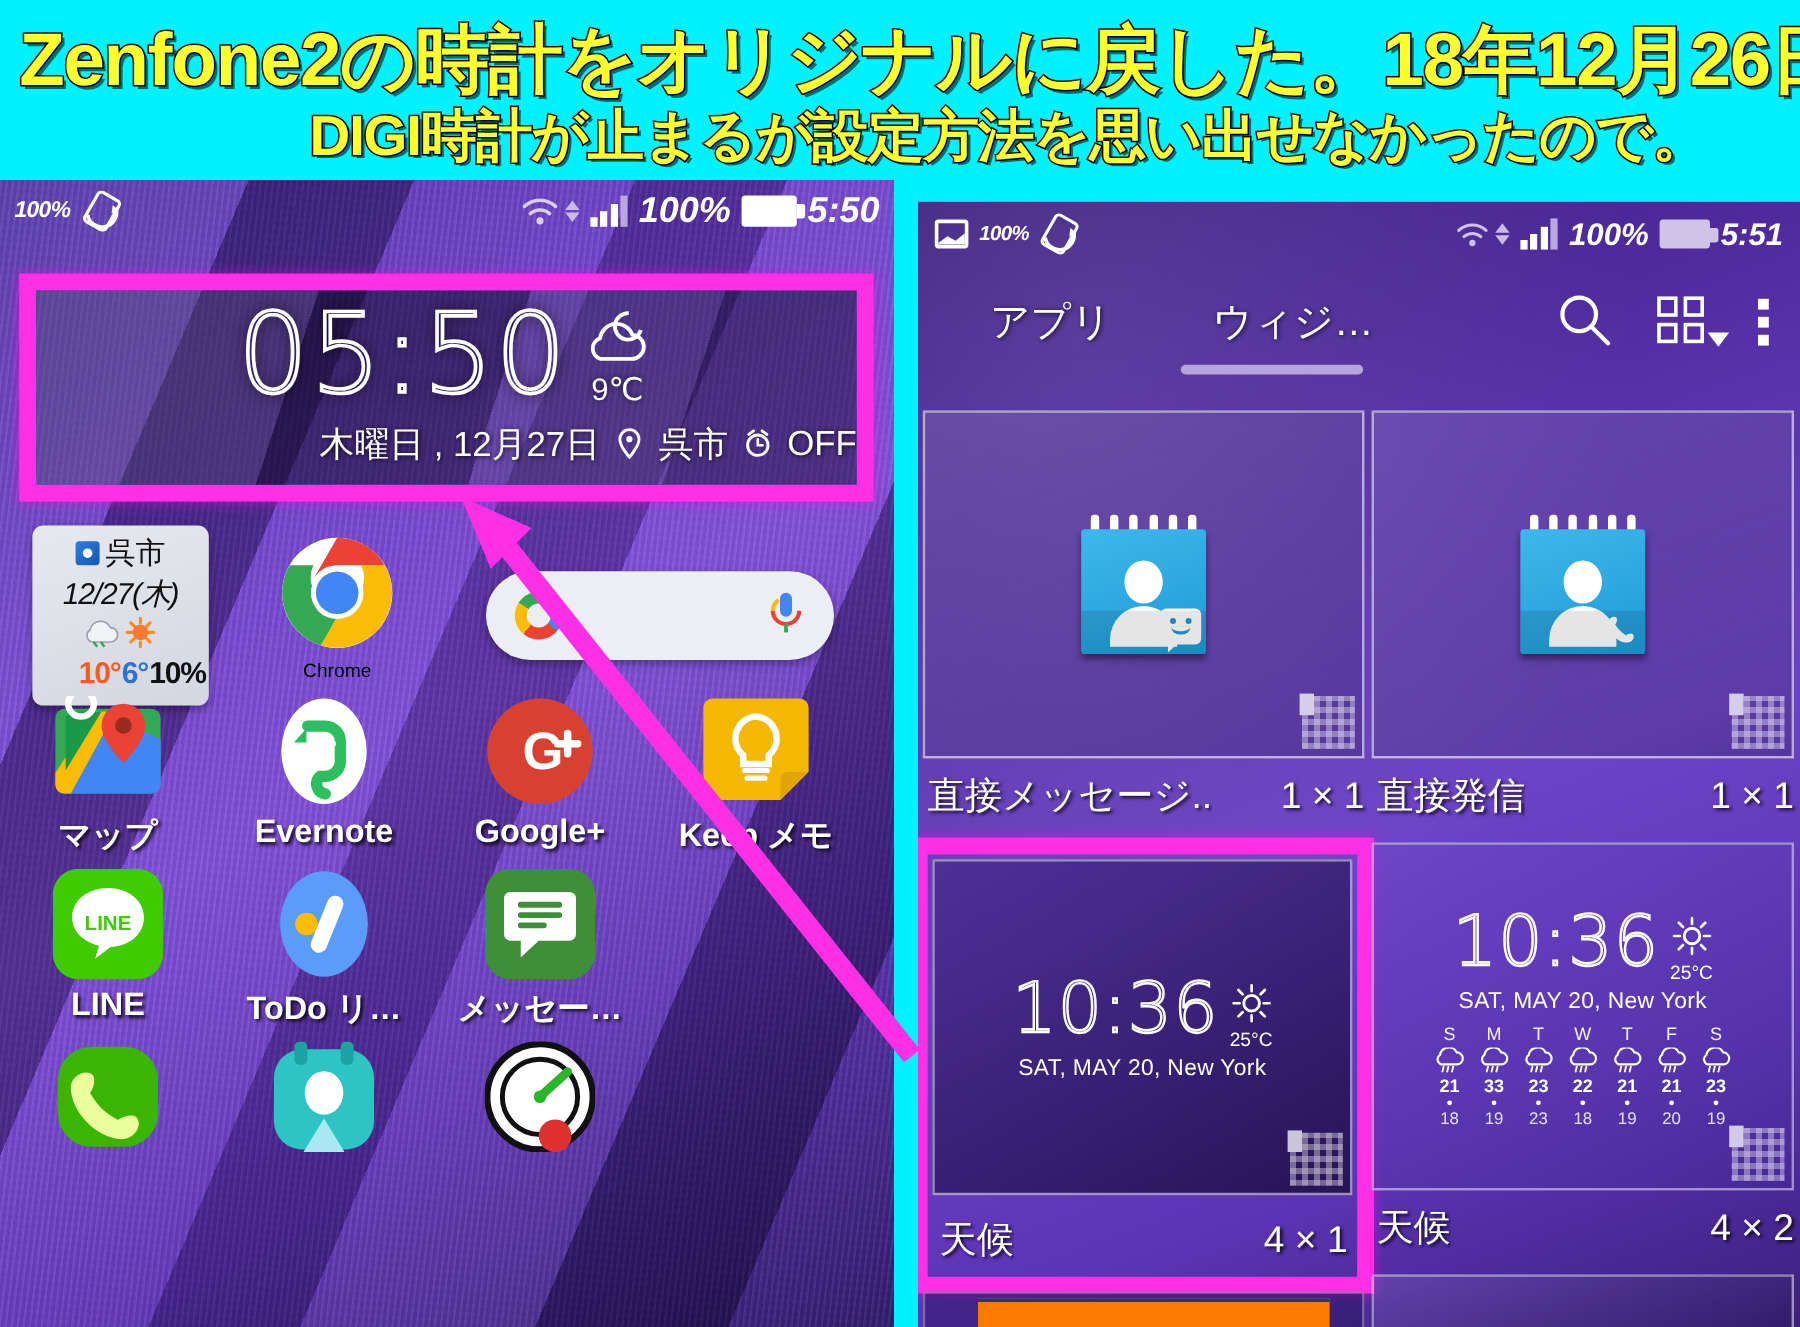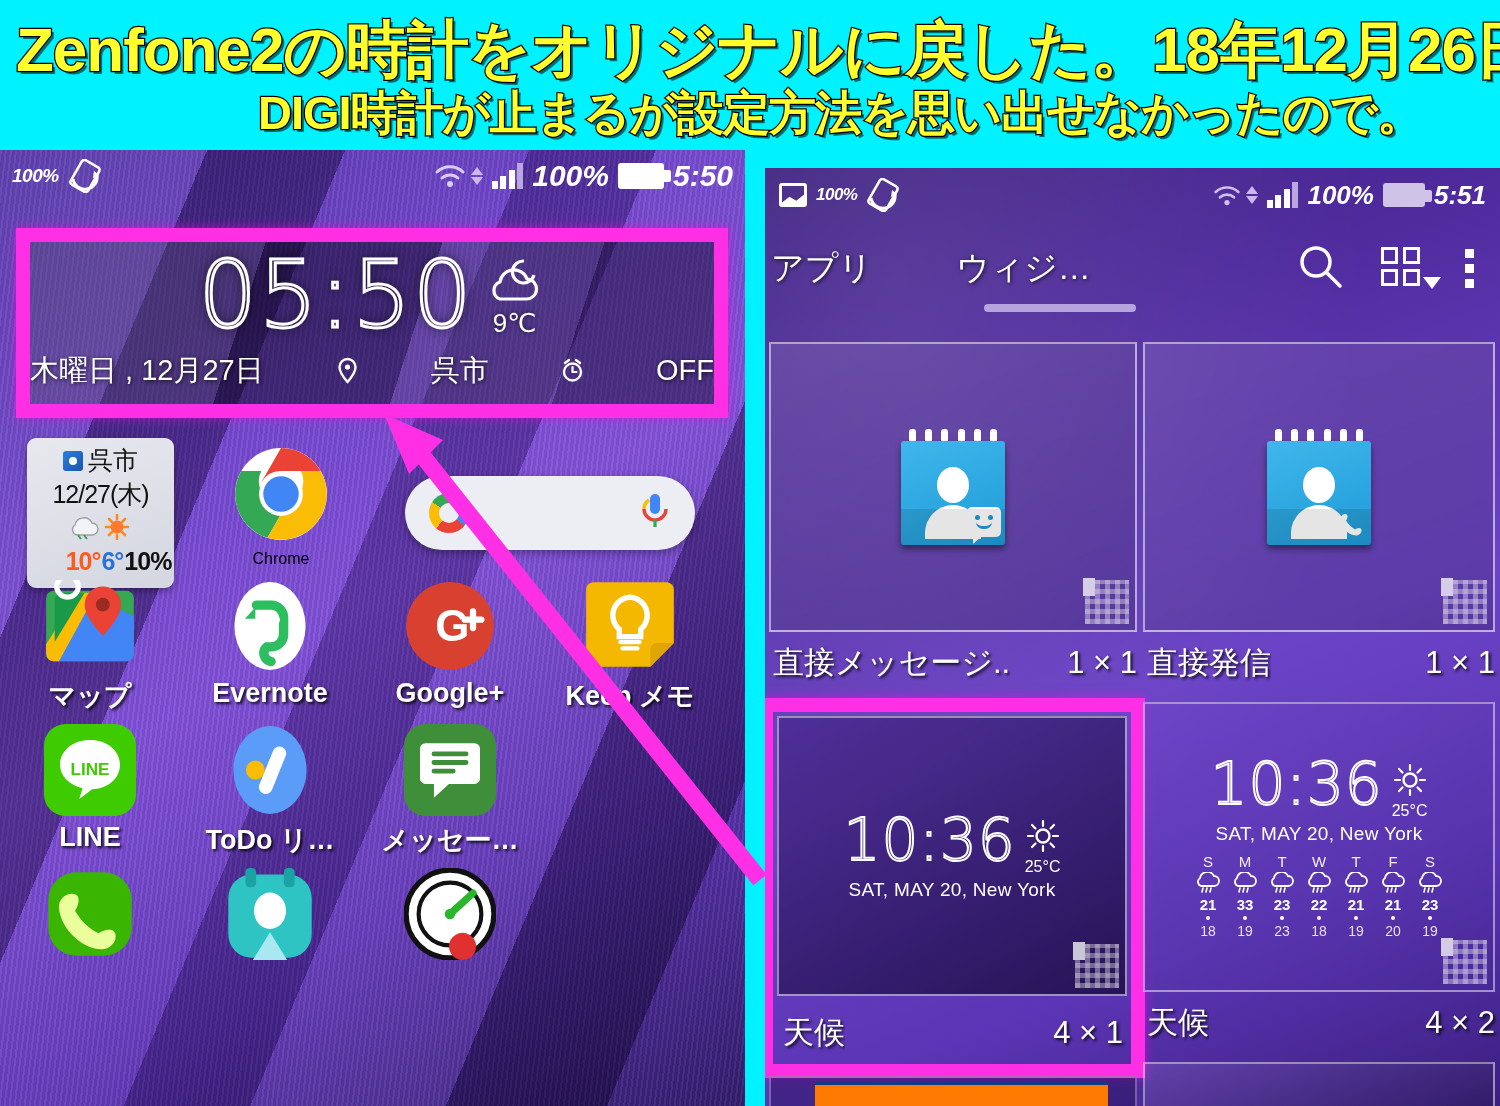--- a/index.html
+++ b/index.html
@@ -76,34 +76,34 @@
   .clock-inner { position:absolute; inset:0; background:rgba(20,8,50,.30); overflow:hidden; }
   .clock-inner:before{ content:""; position:absolute; inset:0;
       background:linear-gradient(108deg, rgba(255,255,255,.10) 0 32%, rgba(0,0,0,.26) 32% 56%, rgba(255,255,255,.08) 56% 78%, rgba(0,0,0,.20) 78% 100%); }
   .clock-row { position:relative; display:flex; align-items:flex-start; justify-content:center; gap:10px; padding-top:6px; }
   .clock-time { font-size:92px; font-weight:300; color:transparent;
       -webkit-text-stroke:3px #fff; letter-spacing:2px; line-height:1.05;
       filter:drop-shadow(0 0 6px rgba(0,0,0,.6)); font-family:"DejaVu Sans",sans-serif; }
   .wx-col { display:flex; flex-direction:column; align-items:center; margin-top:6px; }
   .wx-col svg { width:62px; height:52px; }
   .wx-temp { color:#fff; font-size:26px; font-weight:500; margin-top:-2px; text-shadow:0 0 5px rgba(0,0,0,.7); }
-  .clock-sub { position:relative; display:flex; align-items:center; justify-content:space-between; gap:13px;
+  .clock-sub { position:relative; display:flex; align-items:center; justify-content:flex-end; gap:13px;
       color:#fff; font-size:29px; margin-top:6px; text-shadow:1px 1px 4px rgba(0,0,0,.8); }
   .pin svg,.alrm svg { width:23px; height:27px; vertical-align:-4px; }
 
   
   .wcard { position:absolute; left:27px; top:288px; width:147px; height:150px;
            background:linear-gradient(160deg,#e8e9ef,#d4d6e0); border-radius:9px;
            box-shadow:0 3px 7px rgba(0,0,0,.35); padding:6px 4px 4px;
            display:flex; flex-direction:column; align-items:center; color:#111; }
   .wcard .city { display:flex; align-items:center; gap:5px; font-size:25px; font-weight:500; }
   .wcard .cube { width:20px;height:20px; background:linear-gradient(135deg,#2d7de0,#1757ad);
                  border-radius:3px; position:relative; }
   .wcard .cube:after{content:"";position:absolute;left:6px;top:6px;width:8px;height:8px;background:#fff;border-radius:50%;}
-  .wcard .date { font-size:25px; margin-top:1px; letter-spacing:-1px; }
+  .wcard .date { font-size:25px; margin-top:1px; letter-spacing:-1px;font-style:italic; }
   .wcard .icons { display:flex; align-items:center; gap:2px; height:34px; margin-top:1px; }
   .wcard .icons svg { width:30px; height:26px; }
   .wcard .temps { display:flex; align-items:baseline; gap:1px; font-size:25px; font-weight:bold; letter-spacing:-1px; margin-top:1px; }
   .t-hi { color:#ff5a1e;margin-left:36px; } .t-lo { color:#2a72d8; } .t-pp { color:#111; }
 
   
   .gsearch { position:absolute; left:405px; top:326px; width:290px; height:74px;
              background:#eceef4; border-radius:40px; box-shadow:0 3px 8px rgba(0,0,0,.35);
              display:flex; align-items:center; justify-content:space-between; padding:0 24px; }
   .glogo { width:40px; height:40px; border-radius:50%;
@@ -116,21 +116,21 @@
   .appgrid { position:absolute; left:0; top:420px; width:745px; }
   .approw { display:flex; }
   .app { width:180px; display:flex; flex-direction:column; align-items:center; padding-top:10px; }
   .app .ai { width:92px; height:92px; display:flex; align-items:center; justify-content:center; }
   .app .al { color:#fff; font-size:27px; margin-top:6px; white-space:nowrap;
              text-shadow:2px 2px 3px rgba(0,0,0,.85);font-weight:bold; }
 
   
   .tabbar { position:absolute; left:0; top:54px; width:100%; height:92px; display:flex; align-items:center; }
   .tab { color:#fff; font-size:33px; padding:0 6px; text-shadow:1px 1px 4px rgba(0,0,0,.8); position:relative; }
-  .tab.apps { }
+  .tab.apps { margin-left:54px; }
   .tab.widgets { margin-left:72px; }
   .tab-underline { position:absolute; left:219px; top:136px; width:152px; height:8px;
                    background:#b5a4dd; border-radius:4px; }
   .tool-wrap { margin-left:auto; display:flex; align-items:center; gap:38px; padding-right:26px; }
   .tool svg { width:46px; height:46px; }
   .grid-ico { position:relative; width:46px; height:42px; }
   .grid-ico i { position:absolute; width:17px;height:17px;border:3px solid #fff; }
   .grid-ico i:nth-child(1){left:0;top:0}.grid-ico i:nth-child(2){left:22px;top:0}
   .grid-ico i:nth-child(3){left:0;top:22px}.grid-ico i:nth-child(4){left:22px;top:22px}
   .grid-ico b { position:absolute; right:-14px; bottom:0; width:0;height:0;

